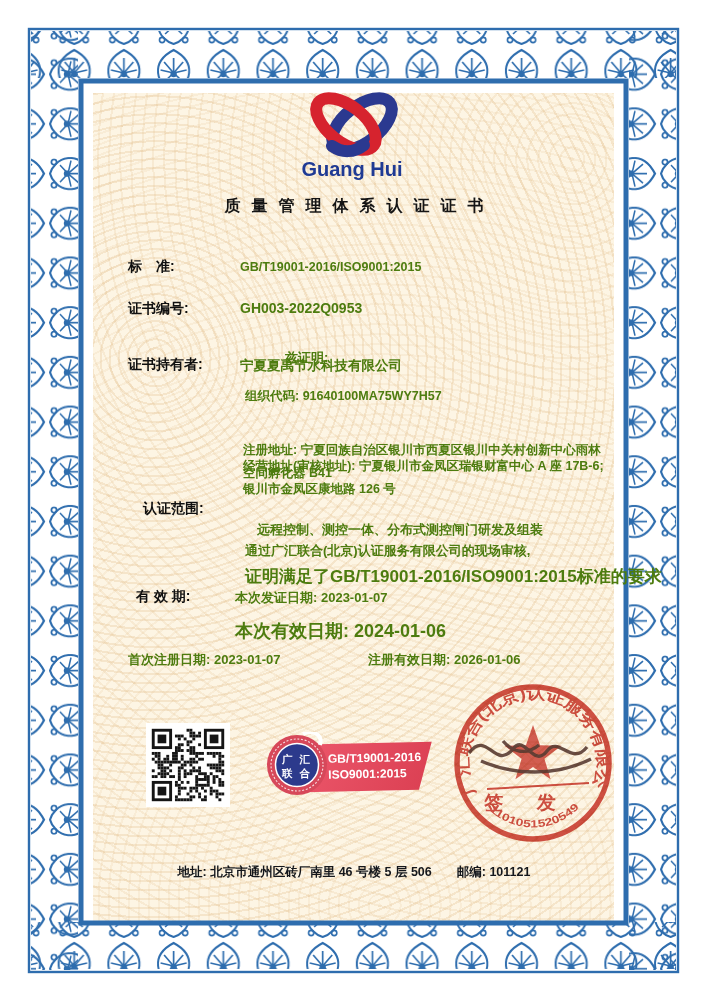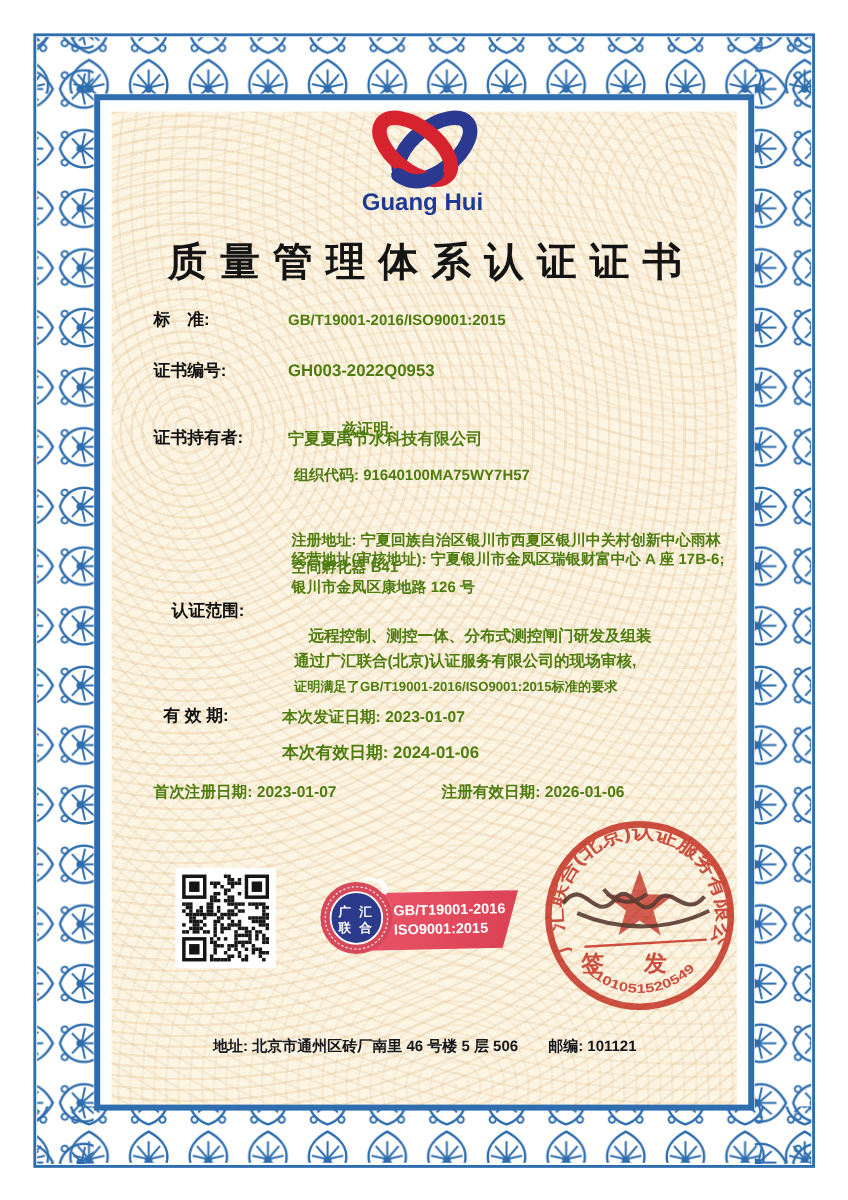--- a/index.html
+++ b/index.html
@@ -11,21 +11,21 @@
     background-color:#fdf5e4;
     background-image:
       repeating-radial-gradient(circle at 12% 32%, rgba(223,183,128,.26) 0 2px, rgba(0,0,0,0) 2px 9px),
       repeating-radial-gradient(circle at 92% 8%,  rgba(223,183,128,.18) 0 2px, rgba(0,0,0,0) 2px 11px),
       repeating-radial-gradient(circle at 55% 98%, rgba(223,183,128,.14) 0 2px, rgba(0,0,0,0) 2px 10px);}
   .abs{position:absolute;white-space:nowrap;color:#1b1b1b;}
   .wrap{white-space:normal;}
   .lbl{font-size:14px;font-weight:800;color:#101010;}
   .val{font-weight:700;color:#4d7c0f;}
   .logo-text{font-size:20px;font-weight:800;color:#1f3a94;text-align:center;}
-  .title{font-size:33px;font-weight:800;color:#141414;letter-spacing:11px;text-indent:11px;text-align:center;}
+  .title{font-size:16px;font-weight:800;color:#141414;letter-spacing:11px;text-indent:11px;text-align:center;}
   .footer-line{font-size:10.6px;font-weight:600;color:#20262e;line-height:21.5px;}
   .footer-addr{font-size:12.5px;font-weight:800;color:#14171c;text-align:center;}
   .ribbon{position:absolute;left:311px;top:743px;width:114px;height:48px;
     background:linear-gradient(100deg,#ea5468,#dc4154);transform:skewX(-16deg) rotate(-1.2deg);}
   .ribbon-inner{transform:skewX(16deg);padding:7px 0 0 16px;}
   .ribbon-inner div{color:#fff;font-size:12px;font-weight:700;line-height:16px;white-space:nowrap;}
   .seal-svg{mix-blend-mode:multiply;}
 </style>
 </head>
 <body>
@@ -91,25 +91,25 @@
   <div class="abs val" style="left:245px;top:388px;font-size:12.5px;">组织代码: 91640100MA75WY7H57</div>
 
   <div class="abs val wrap" style="left:243px;top:409px;width:370px;font-size:12.5px;line-height:23px;margin-top:30px;">注册地址: 宁夏回族自治区银川市西夏区银川中关村创新中心雨林空间孵化器 B41</div>
 
   <div class="abs val wrap" style="left:243px;top:455px;width:370px;font-size:12.5px;line-height:23px;">经营地址(审核地址): 宁夏银川市金凤区瑞银财富中心 A 座 17B-6; 银川市金凤区康地路 126 号</div>
 
   <div class="abs lbl" style="left:143px;top:500px;">认证范围:</div>
   <div class="abs val" style="left:257px;top:521px;font-size:13px;">远程控制、测控一体、分布式测控闸门研发及组装</div>
 
   <div class="abs val" style="left:245px;top:542px;font-size:13px;">通过广汇联合(北京)认证服务有限公司的现场审核,</div>
-  <div class="abs val" style="left:245px;top:565px;font-size:11px;">证明满足了GB/T19001-2016/ISO9001:2015标准的要求</div>
+  <div class="abs val" style="left:245px;top:565px;font-size:17px;">证明满足了GB/T19001-2016/ISO9001:2015标准的要求</div>
 
   <div class="abs lbl" style="left:136px;top:588px;">有 效 期:</div>
   <div class="abs val" style="left:235px;top:589px;font-size:13px;">本次发证日期: 2023-01-07</div>
-  <div class="abs val" style="left:235px;top:619px;font-size:14px;">本次有效日期: 2024-01-06</div>
+  <div class="abs val" style="left:235px;top:619px;font-size:18px;">本次有效日期: 2024-01-06</div>
 
   <div class="abs val" style="left:128px;top:651px;font-size:13px;">首次注册日期:  2023-01-07</div>
   <div class="abs val" style="left:368px;top:651px;font-size:13px;">注册有效日期: 2026-01-06</div>
 
   <svg class="abs" style="left:146px;top:723px;" width="84" height="84" viewBox="0 0 29 29">
     <rect x="0" y="0" width="29" height="29" fill="#ffffff"></rect>
     <g fill="#151515">
       <g id="qr-modules">
           <rect x="14" y="2" width="1" height="1"></rect>
           <rect x="15" y="2" width="1" height="1"></rect>

